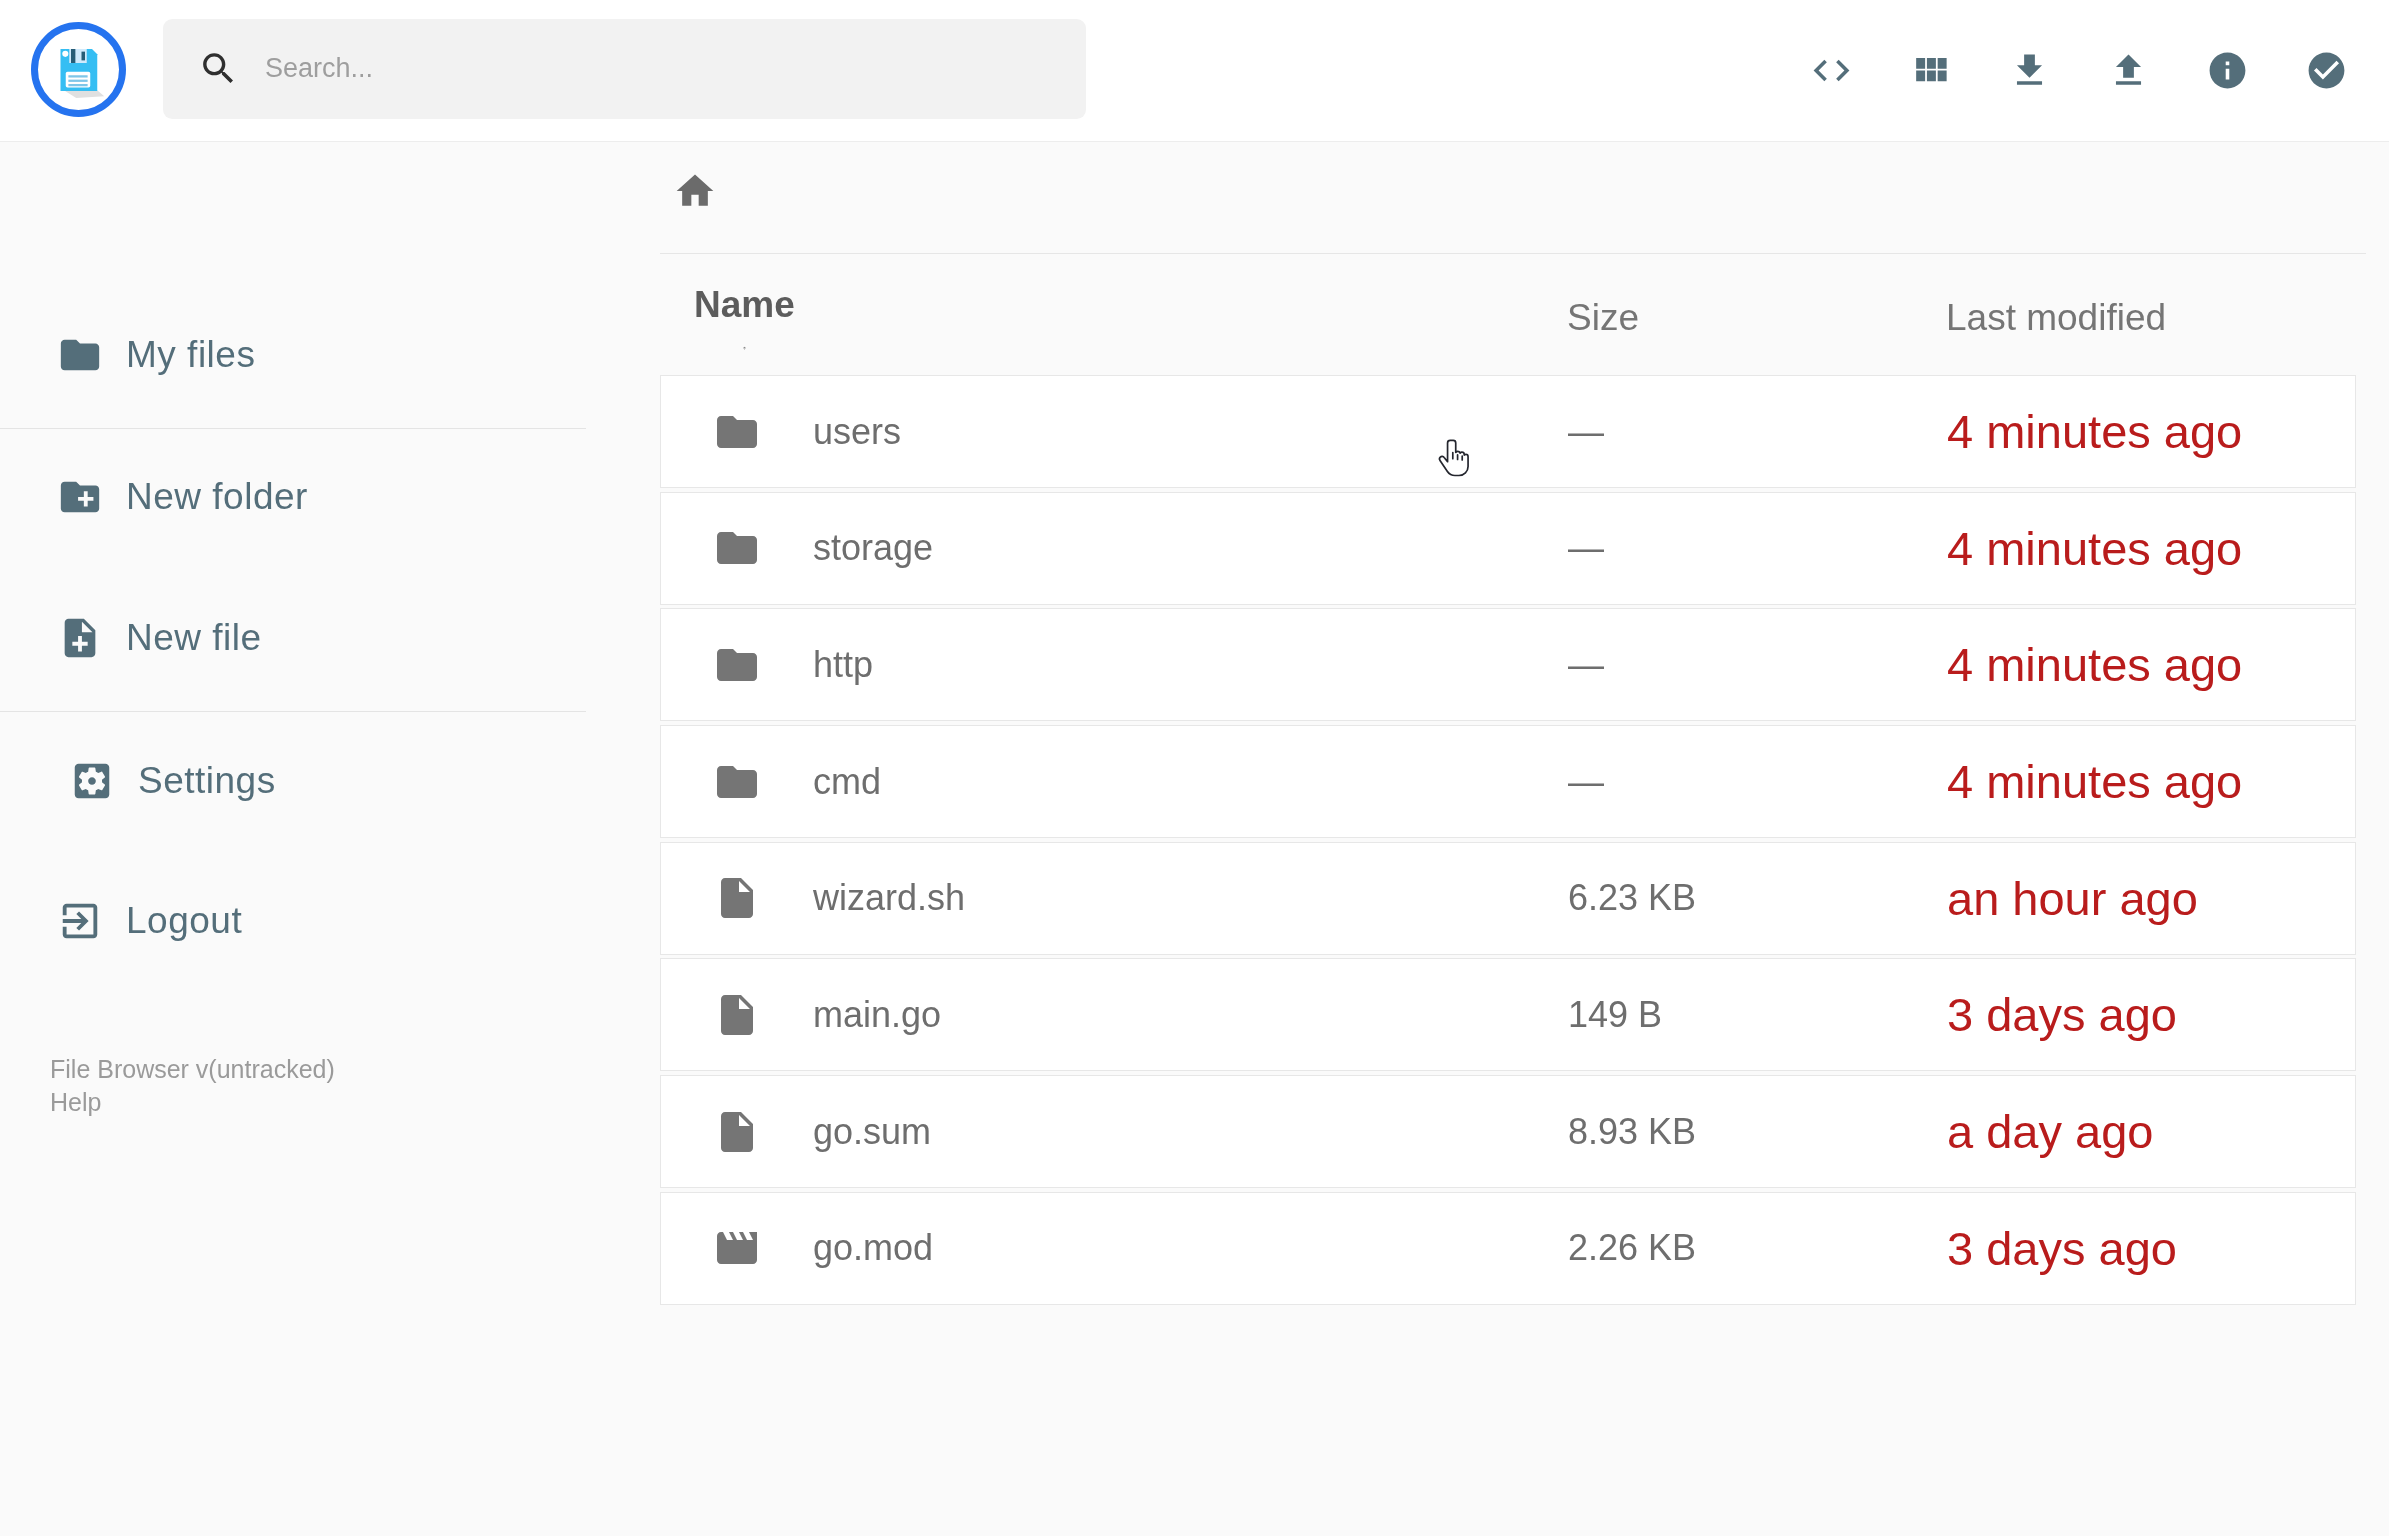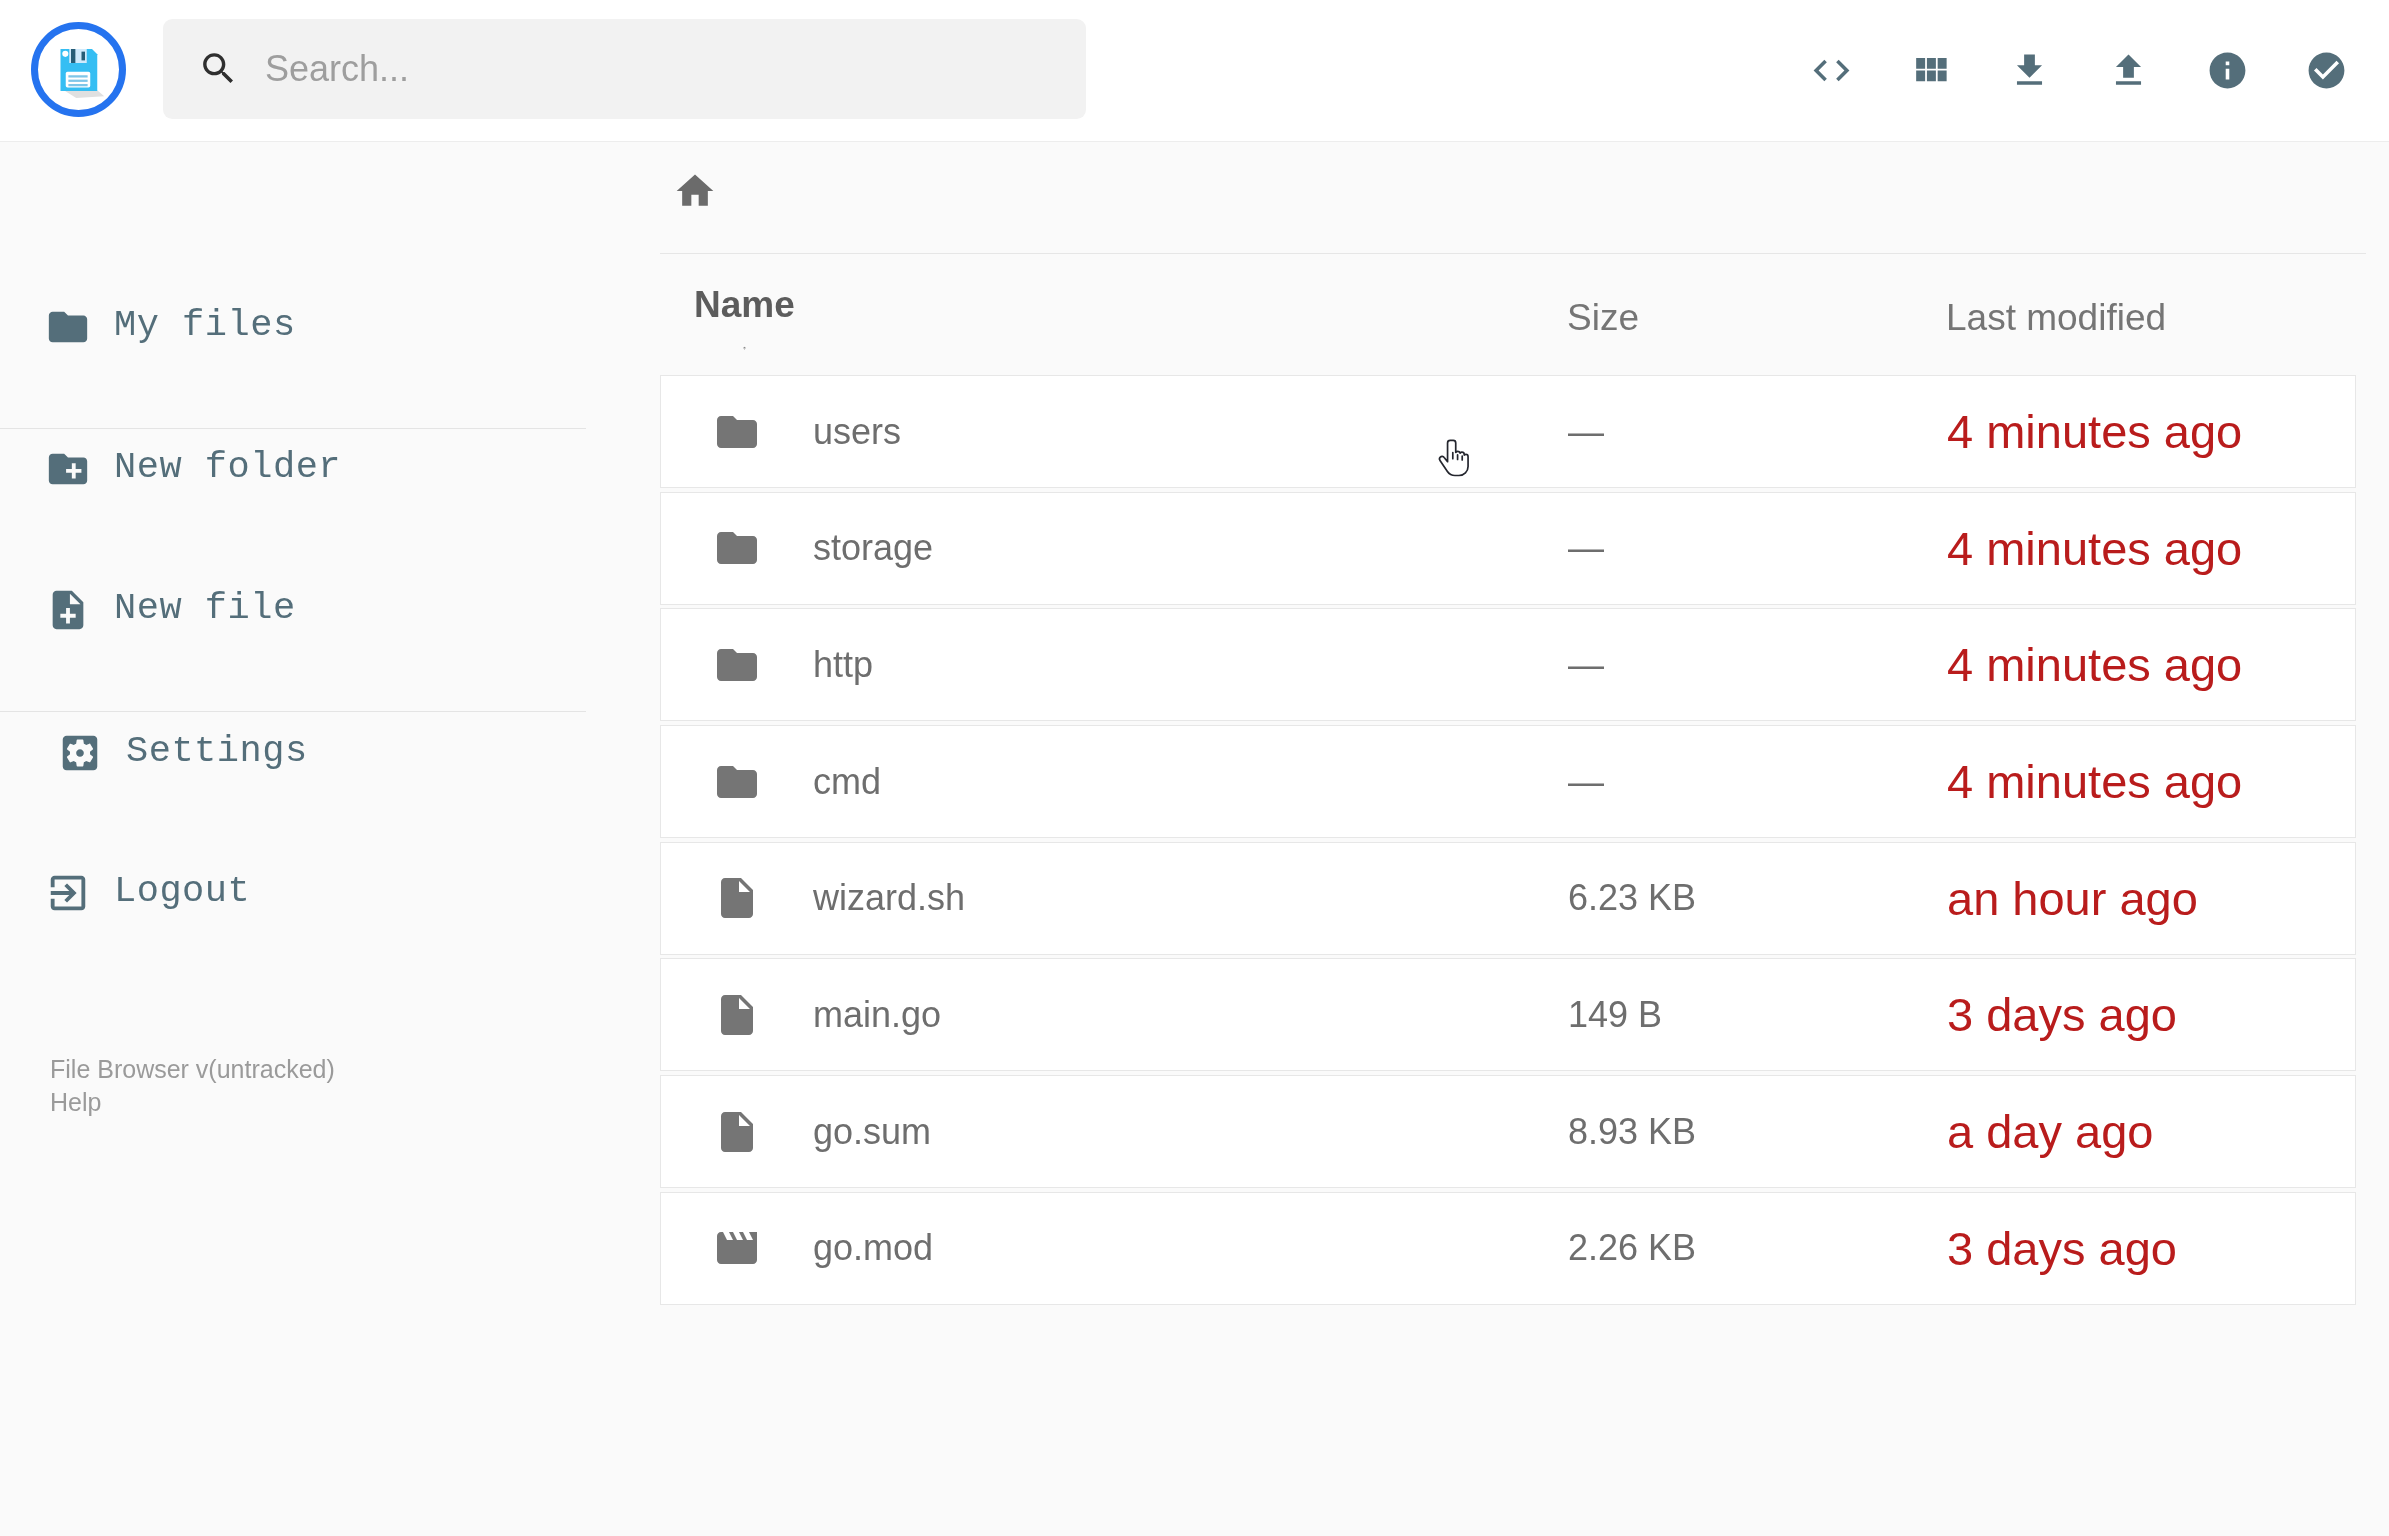--- a/index.html
+++ b/index.html
@@ -20,34 +20,33 @@
     border:7.4px solid #2573ef;border-radius:50%;display:flex;align-items:center;justify-content:center;
     overflow:hidden;cursor:pointer;
   }
   .search{
     position:absolute;left:163px;top:18.5px;width:923px;height:100px;background:#f2f2f2;
     border-radius:9.3px;display:flex;align-items:center;cursor:text;
   }
   .search .mag{color:#2f2f2f;margin-left:35px;}
   .search input{
     border:none;outline:none;background:transparent;flex:1;margin-left:24px;margin-right:28px;
-    font-family:"Liberation Sans",sans-serif;font-size:36px;color:#444;
+    font-family:"Liberation Sans",sans-serif;font-size:27px;color:#444;
   }
   .search input::placeholder{color:#9e9e9e;opacity:1;}
   .toolbar{
     position:absolute;right:41px;top:0;height:141px;display:flex;align-items:center;gap:56px;
   }
   .tbtn{color:#546e7a;cursor:pointer;width:43px;height:43px;display:flex;align-items:center;justify-content:center;}
 
   
   .sidebar{position:absolute;left:0;top:141px;width:592px;bottom:0;background:#fafafa;}
   .side-item{
-    position:absolute;left:0;width:592px;height:102px;display:flex;cursor:pointer;
+    position:absolute;left:12px;width:592px;height:102px;display:flex;align-items:center;cursor:pointer;
     color:#546e7a;
-    font-family:Liberation Mono, monospace;
   }
   .side-item .icn{margin-left:45px;width:46px;height:46px;}
   .side-item .lbl{margin-left:23px;font-size:37px;color:#546e7a;letter-spacing:0.5px;}
   .side-divider{position:absolute;left:0;width:586px;height:0.9px;background:#e4e4e4;}
   .side-footer{position:absolute;left:50px;top:912px;font-size:25px;line-height:33px;color:#9a9a9a;}
   .side-footer .help{cursor:pointer;display:inline-block;}
 
   
   .main{position:absolute;left:592px;top:141px;right:0;bottom:0;background:#fafafa;}
   .home-btn{position:absolute;left:81px;top:28px;width:44px;height:44px;color:#6b6b6b;cursor:pointer;}

